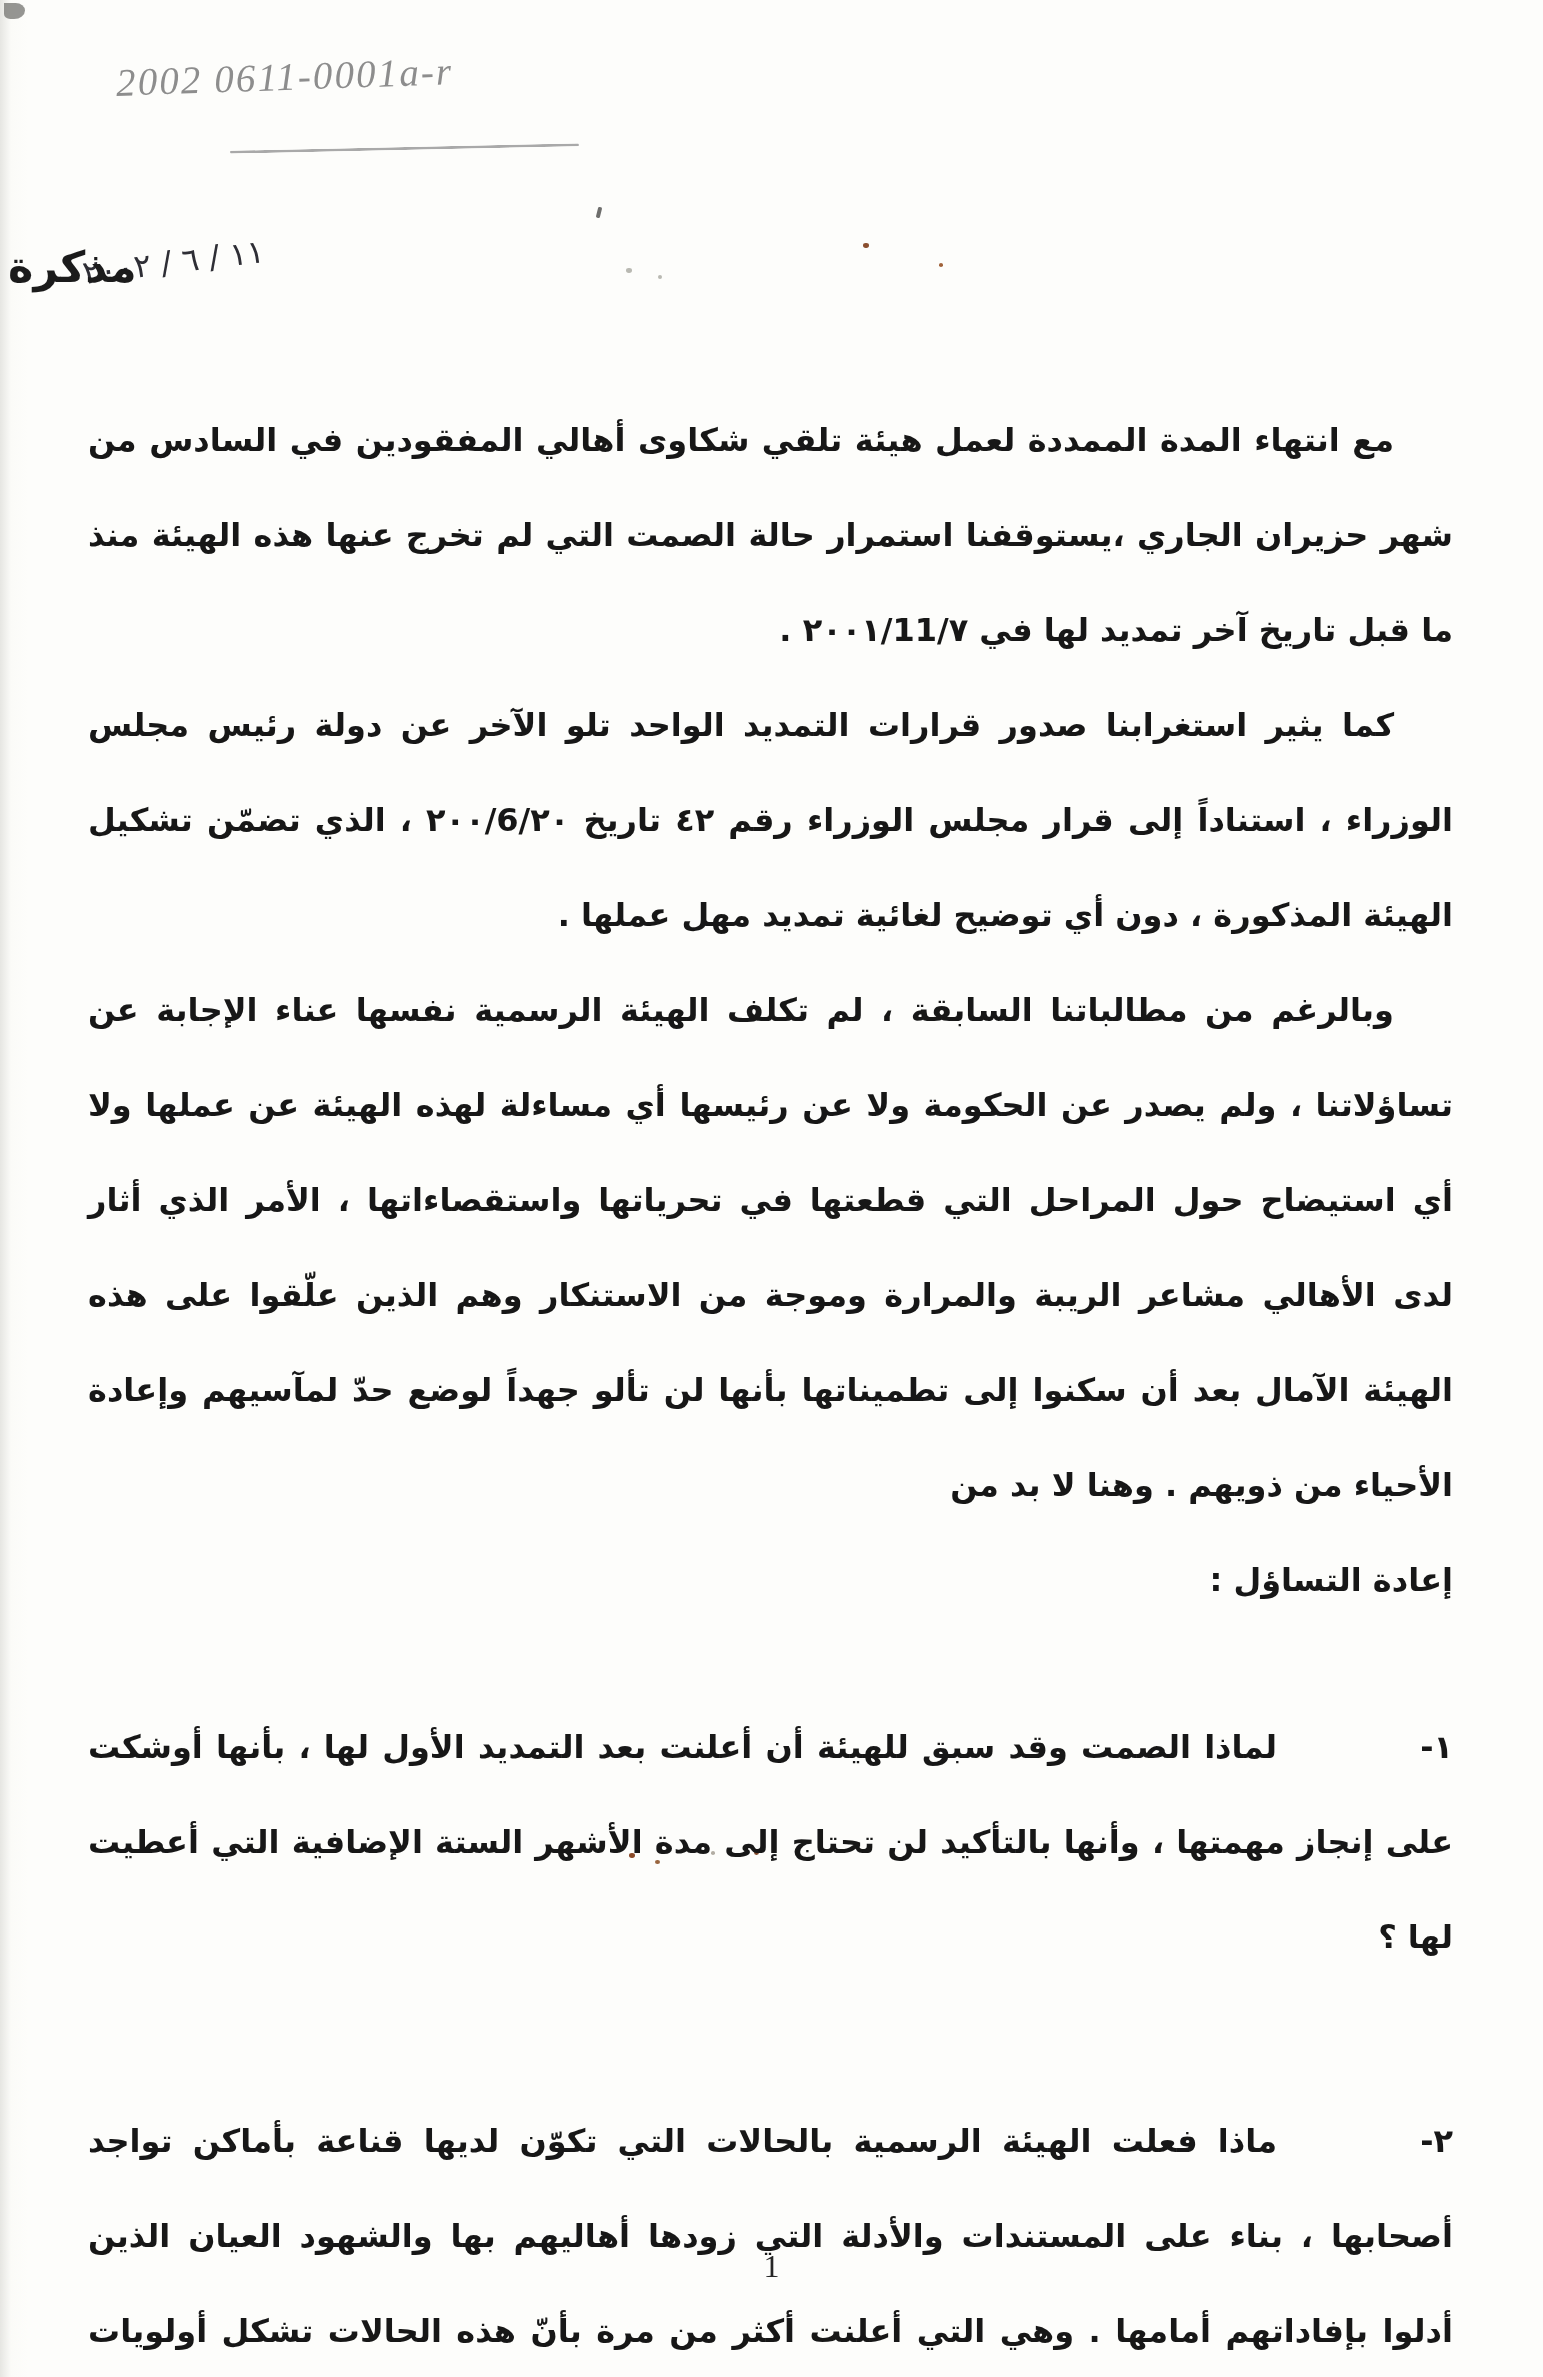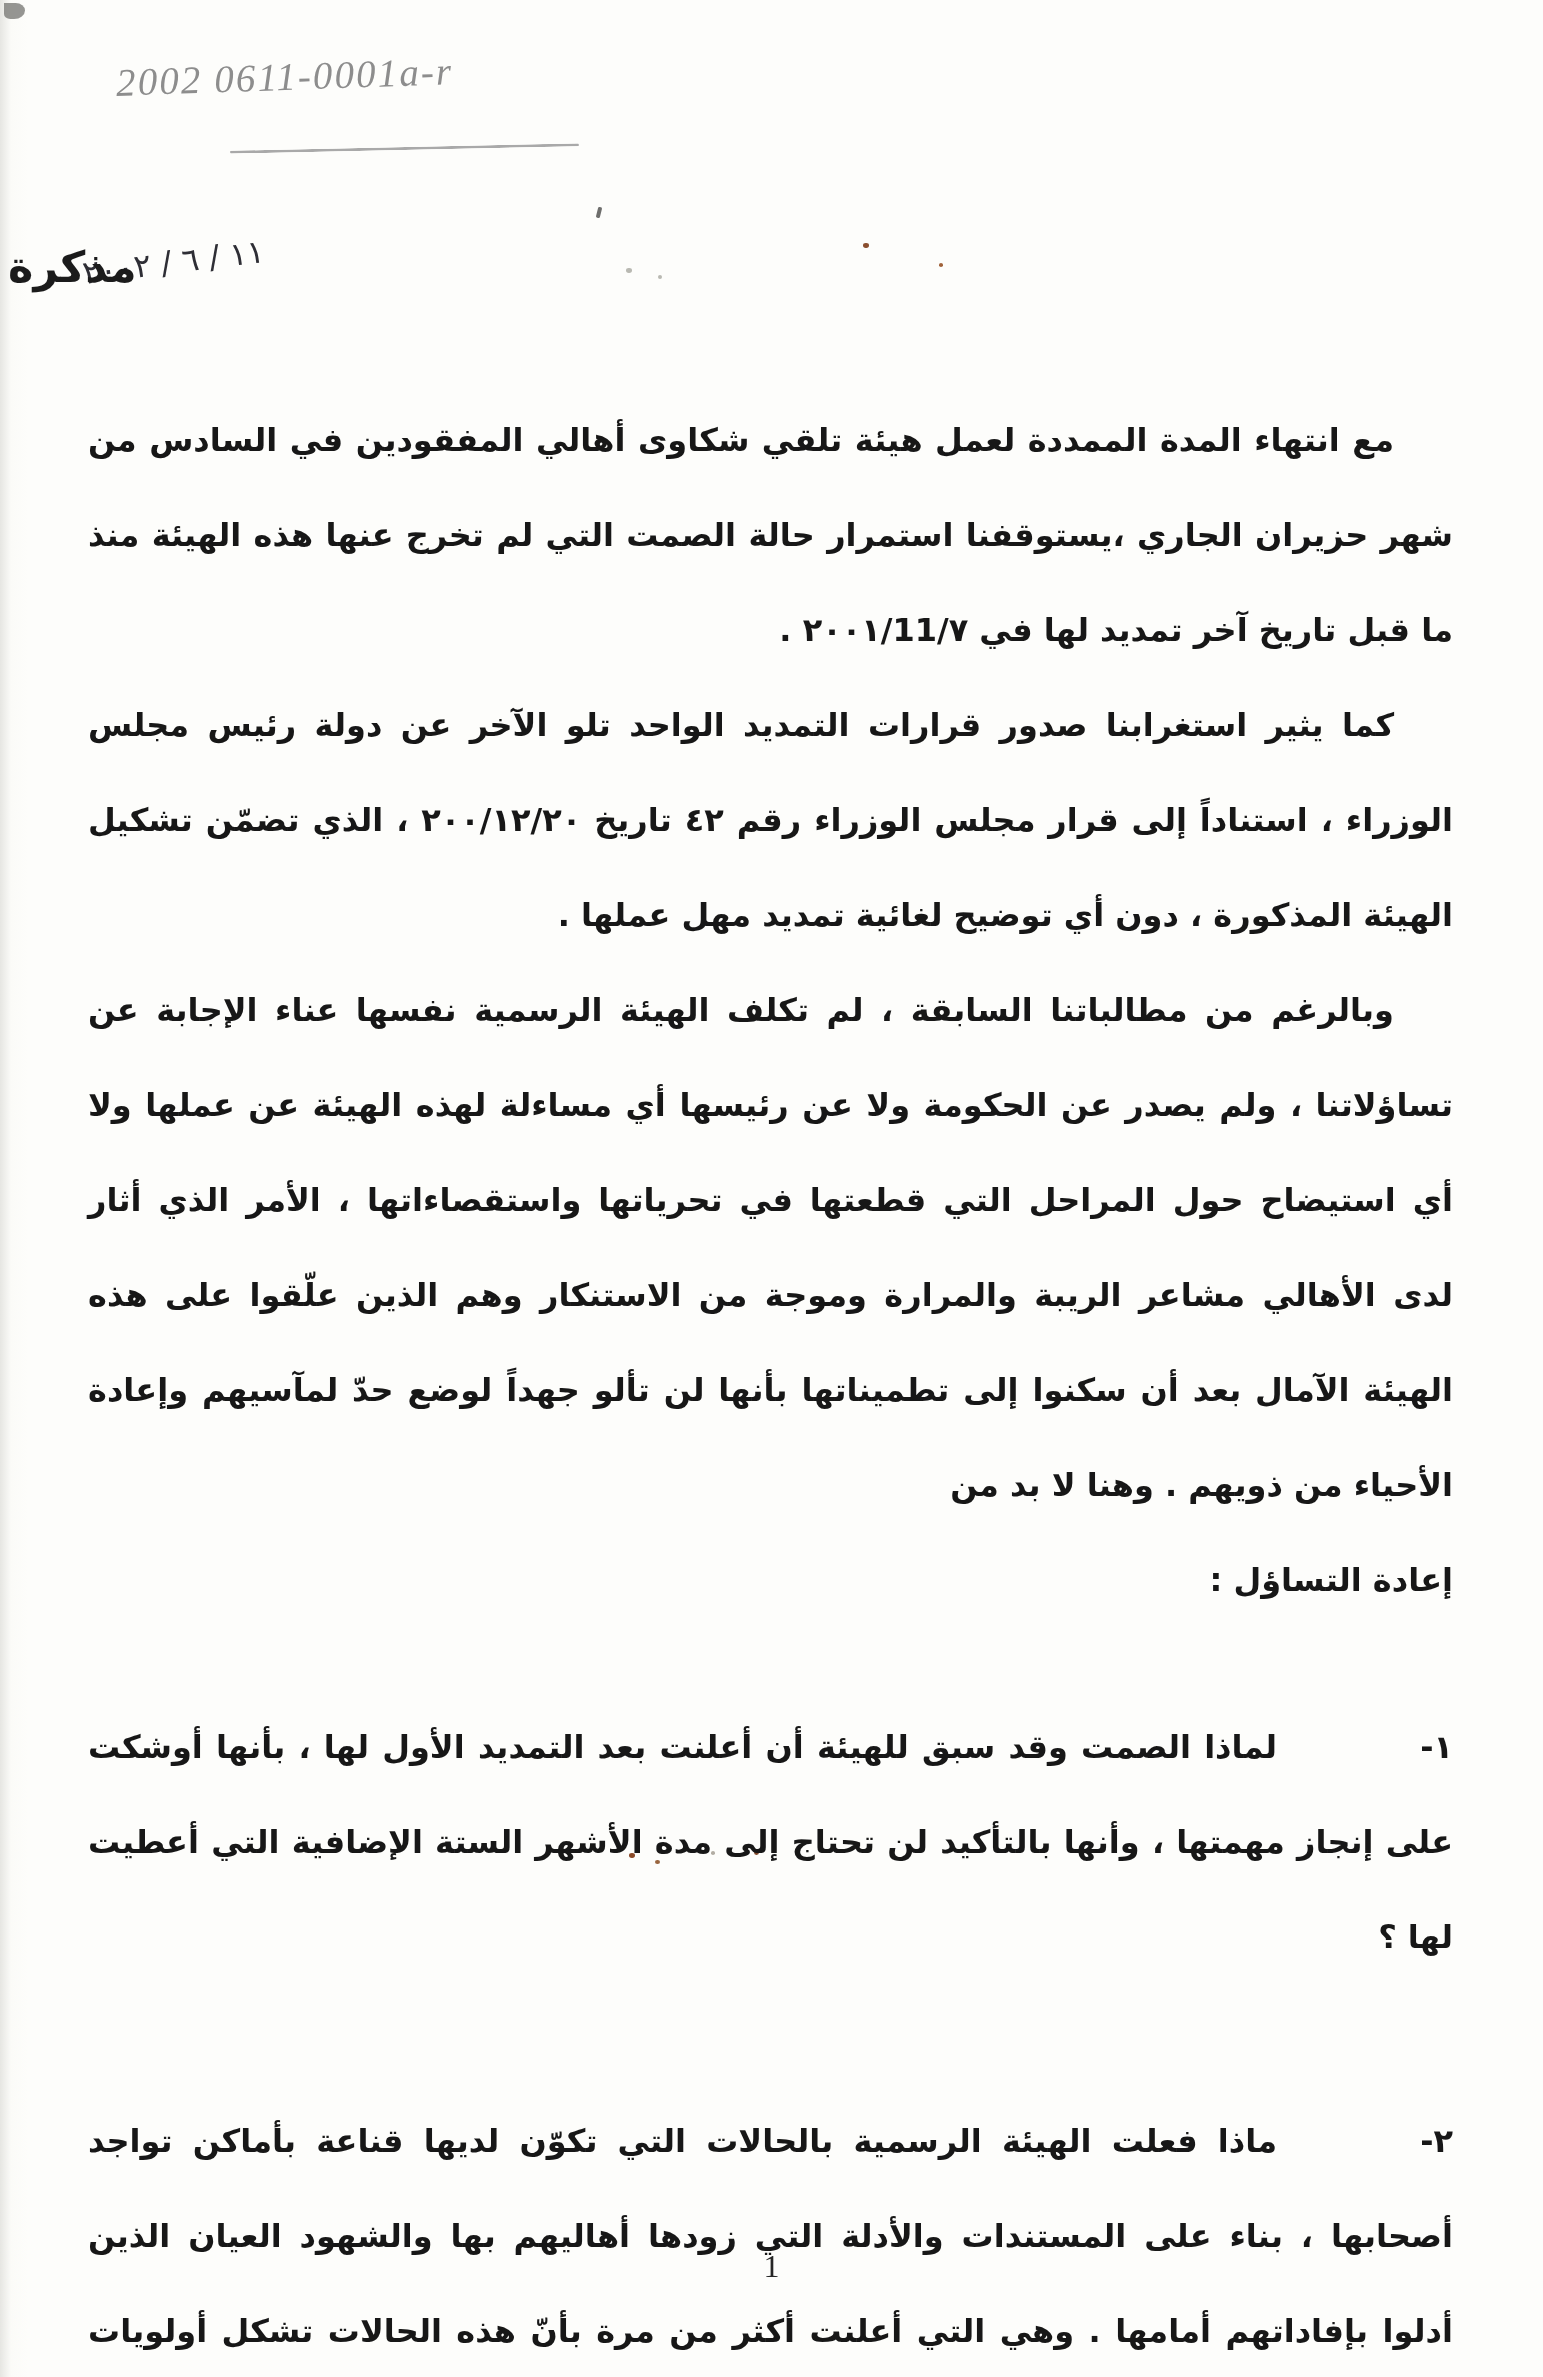--- a/index.html
+++ b/index.html
@@ -147,21 +147,21 @@
 
   <div class="ref">2002 0611-0001a-r</div>
   <div class="ref-underline"></div>
 
   <div class="hand-date">١١ / ٦ / ٢٠٠٢</div>
 
   <h1 class="title">مذكرة</h1>
 
   <div class="doc-body">
     <p class="para indent">مع انتهاء المدة الممددة لعمل هيئة تلقي شكاوى أهالي المفقودين في السادس من شهر حزيران الجاري ،يستوقفنا استمرار حالة الصمت التي لم تخرج عنها هذه الهيئة منذ ما قبل تاريخ آخر تمديد لها في ٢٠٠١/11/٧ .</p>
-    <p class="para indent">كما يثير استغرابنا صدور قرارات التمديد الواحد تلو الآخر عن دولة رئيس مجلس الوزراء ، استناداً إلى قرار مجلس الوزراء رقم ٤٢ تاريخ ٢٠٠/١٢/٢٠ ، الذي تضمّن تشكيل الهيئة المذكورة ، دون أي توضيح لغائية تمديد مهل عملها .</p>
+    <p class="para indent">كما يثير استغرابنا صدور قرارات التمديد الواحد تلو الآخر عن دولة رئيس مجلس الوزراء ، استناداً إلى قرار مجلس الوزراء رقم ٤٢ تاريخ ٢٠٠/6/٢٠ ، الذي تضمّن تشكيل الهيئة المذكورة ، دون أي توضيح لغائية تمديد مهل عملها .</p>
     <p class="para indent">وبالرغم من مطالباتنا السابقة ، لم تكلف الهيئة الرسمية نفسها عناء الإجابة عن تساؤلاتنا ، ولم يصدر عن الحكومة ولا عن رئيسها أي مساءلة لهذه الهيئة عن عملها ولا أي استيضاح حول المراحل التي قطعتها في تحرياتها واستقصاءاتها ، الأمر الذي أثار لدى الأهالي مشاعر الريبة والمرارة وموجة من الاستنكار وهم الذين علّقوا على هذه الهيئة الآمال بعد أن سكنوا إلى تطميناتها بأنها لن تألو جهداً لوضع حدّ لمآسيهم وإعادة الأحياء من ذويهم . وهنا لا بد من</p>
     <p class="para closing">إعادة التساؤل :</p>
 
     <div class="question">
       <span class="q-num">١-</span><span class="q-text">لماذا الصمت وقد سبق للهيئة أن أعلنت بعد التمديد الأول لها ، بأنها أوشكت على إنجاز مهمتها ، وأنها بالتأكيد لن تحتاج إلى مدة الأشهر الستة الإضافية التي أعطيت لها ؟</span>
     </div>
 
     <div class="question second">
       <span class="q-num">٢-</span><span class="q-text">ماذا فعلت الهيئة الرسمية بالحالات التي تكوّن لديها قناعة بأماكن تواجد أصحابها ، بناء على المستندات والأدلة التي زودها أهاليهم بها والشهود العيان الذين أدلوا بإفاداتهم أمامها . وهي التي أعلنت أكثر من مرة بأنّ هذه الحالات تشكل أولويات اهتماماتها ؟</span>
     </div>

